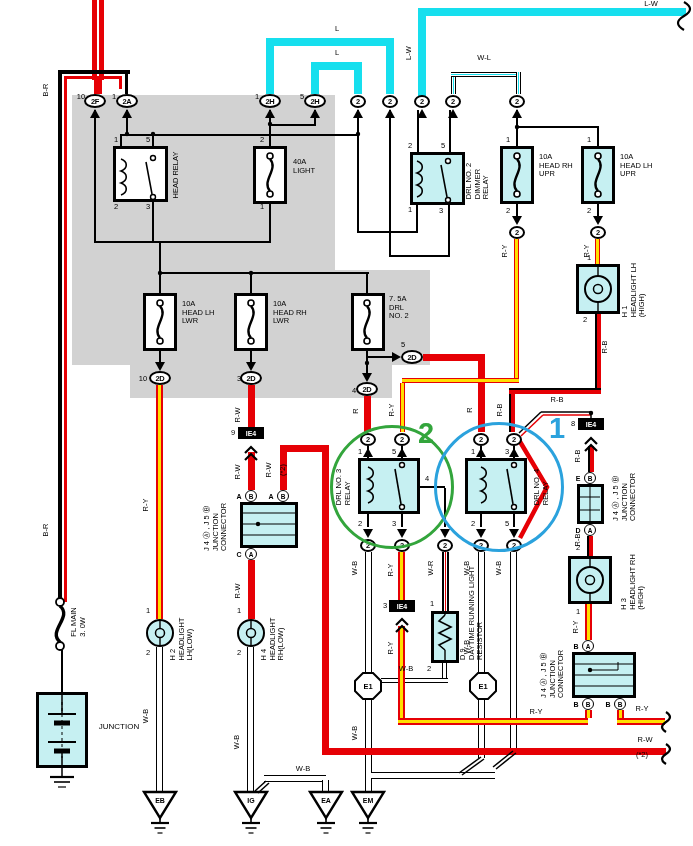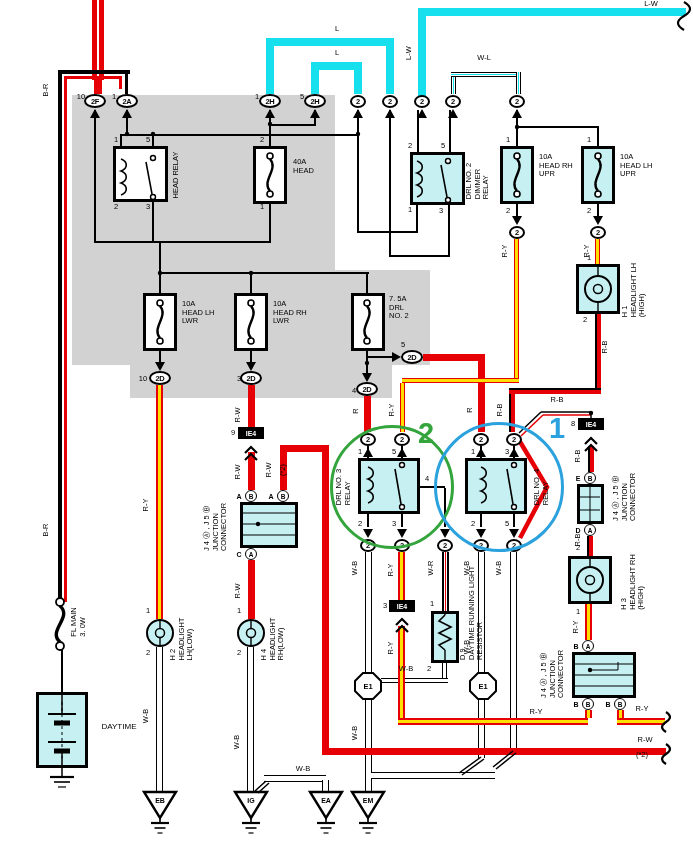--- a/index.html
+++ b/index.html
@@ -445,30 +445,30 @@
     <div class="lbl rot" style="left: 391px; top: 648px;">R-Y</div>
     <div class="lbl rot" style="left: 431px; top: 568px;">W-R</div>
     <div class="lbl" style="left: 406px; top: 669px;">W-B</div>
     <div class="lbl rot" style="left: 467px; top: 568px;">W-B</div>
     <div class="lbl rot" style="left: 467px; top: 647px;">W-B</div>
     <div class="lbl rot" style="left: 499px; top: 568px;">W-B</div>
     <div class="lbl" style="left: 536px; top: 712px;">R-Y</div>
     <div class="lbl" style="left: 642px; top: 709px;">R-Y</div>
     <div class="lbl" style="left: 645px; top: 740px;">R-W</div>
     <div class="lbl" style="left: 642px; top: 755px;">(*2)</div>
-    <div class="lbl" style="left: 119px; top: 727px; font-size: 8px;">DAYTIME</div>
+    <div class="lbl" style="left: 119px; top: 727px; font-size: 8px;">JUNCTION</div>
     <div class="lbl" style="left: 426px; top: 433px; font-size: 29px; color: rgb(51, 165, 60); font-weight: bold;">2</div>
     <div class="lbl" style="left: 557px; top: 428px; font-size: 29px; color: rgb(43, 162, 221); font-weight: bold;">1</div>
     <div class="lbl" style="left: 160px; top: 800px; font-size: 7px; font-weight: bold;">EB</div>
     <div class="lbl" style="left: 251px; top: 800px; font-size: 7px; font-weight: bold;">IG</div>
     <div class="lbl" style="left: 326px; top: 800px; font-size: 7px; font-weight: bold;">EA</div>
     <div class="lbl" style="left: 368px; top: 800px; font-size: 7px; font-weight: bold;">EM</div>
     <div class="blk blkr" style="left: 176px; top: 175px;">HEAD RELAY</div>
     <div class="blk" style="left: 293px; top: 158px;">40A
-HEAD</div>
+LIGHT</div>
     <div class="blk blkr" style="left: 478px; top: 181px;">DRL NO. 2
 DIMMER
 RELAY</div>
     <div class="blk" style="left: 539px; top: 153px;">10A
 HEAD RH
 UPR</div>
     <div class="blk" style="left: 620px; top: 153px;">10A
 HEAD LH
 UPR</div>
     <div class="blk" style="left: 182px; top: 300px;">10A

